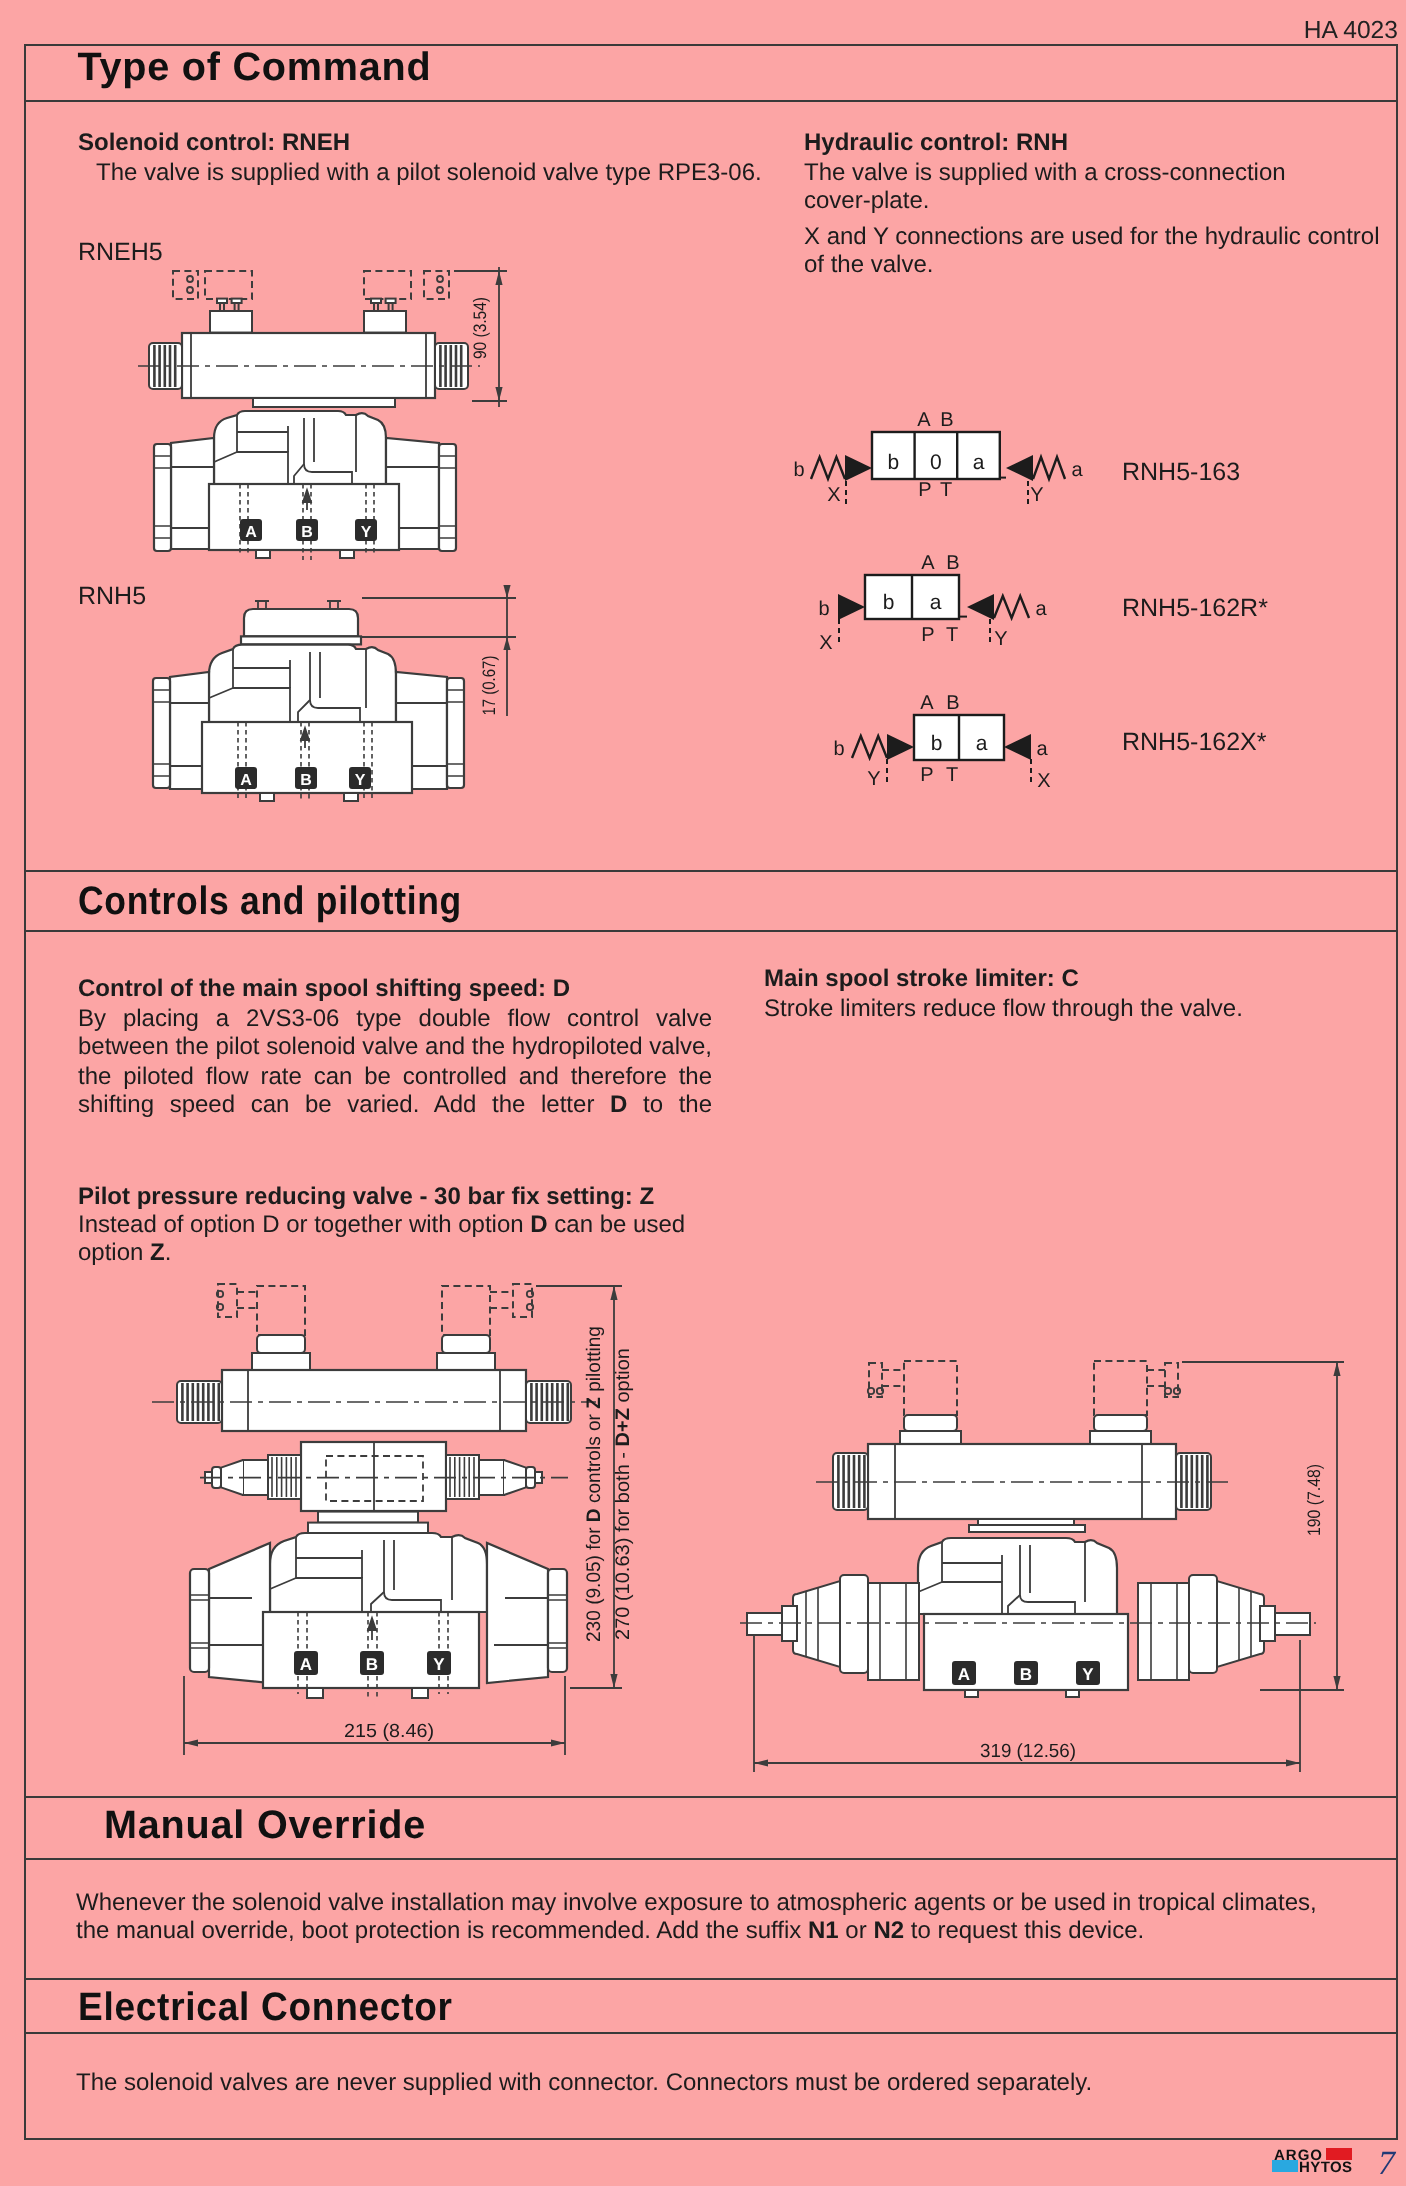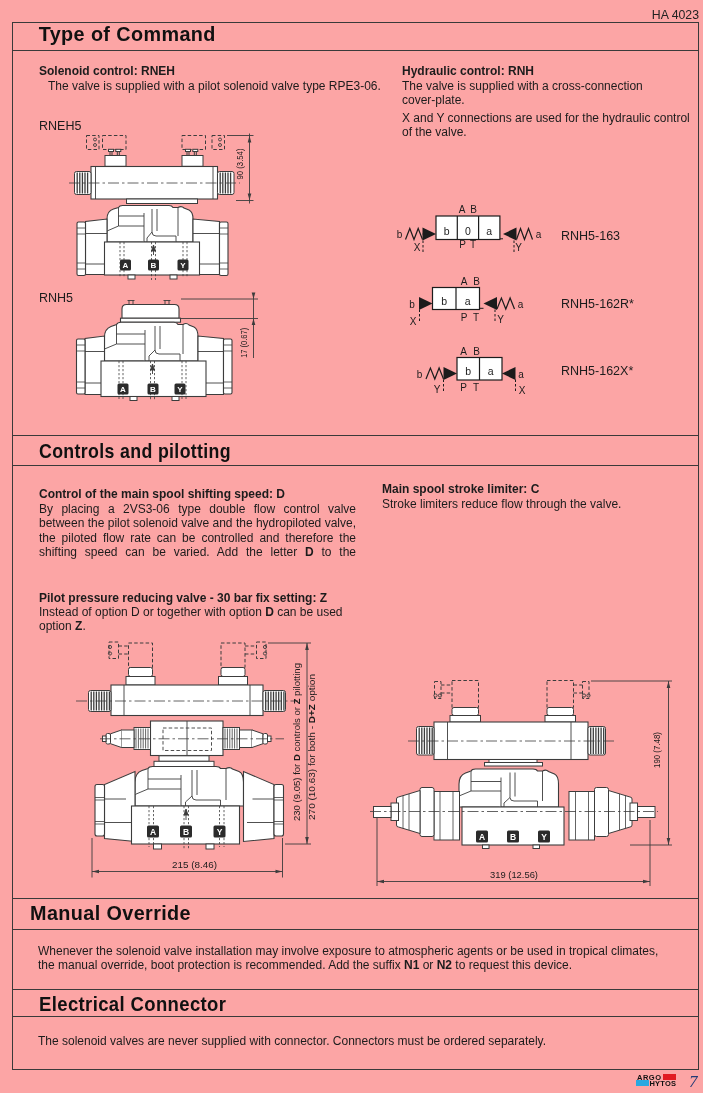--- a/index.html
+++ b/index.html
@@ -30,21 +30,21 @@
 <div class="abs" style="left:11.5px;top:929px;width:686px;height:1.2px;background:#3a3a3a;"></div>
 
 <div class="abs" style="left:11.5px;top:988.5px;width:686px;height:1.2px;background:#3a3a3a;"></div>
 
 <div class="abs" style="left:11.5px;top:1016px;width:686px;height:1.2px;background:#3a3a3a;"></div>
 
 <div class="abs title" style="left:38.7px;top:23.2px;">Type of Command</div>
 
 <div class="abs title" style="left:38.7px;top:440.4px;transform:scaleX(0.896);transform-origin:left top;">Controls and pilotting</div>
 
-<div class="abs title" style="left:30px;top:902.3px;text-align:center;">Manual Override</div>
+<div class="abs title" style="left:52px;top:902.3px;text-align:center;">Manual Override</div>
 
 <div class="abs title" style="left:38.7px;top:992.8px;transform:scaleX(0.935);transform-origin:left top;">Electrical Connector</div>
 
 <div class="abs t b" style="left:39px;top:64px;">Solenoid control: RNEH</div>
 
 <div class="abs t" style="left:38px;top:78.7px;margin-left:10px;">The valve is supplied with a pilot solenoid valve type RPE3-06.</div>
 
 <div class="abs" style="left:39px;top:119px;font-size:12.5px;">RNEH5</div>
 
 <div class="abs" style="left:39px;top:290.5px;font-size:12.5px;">RNH5</div>

